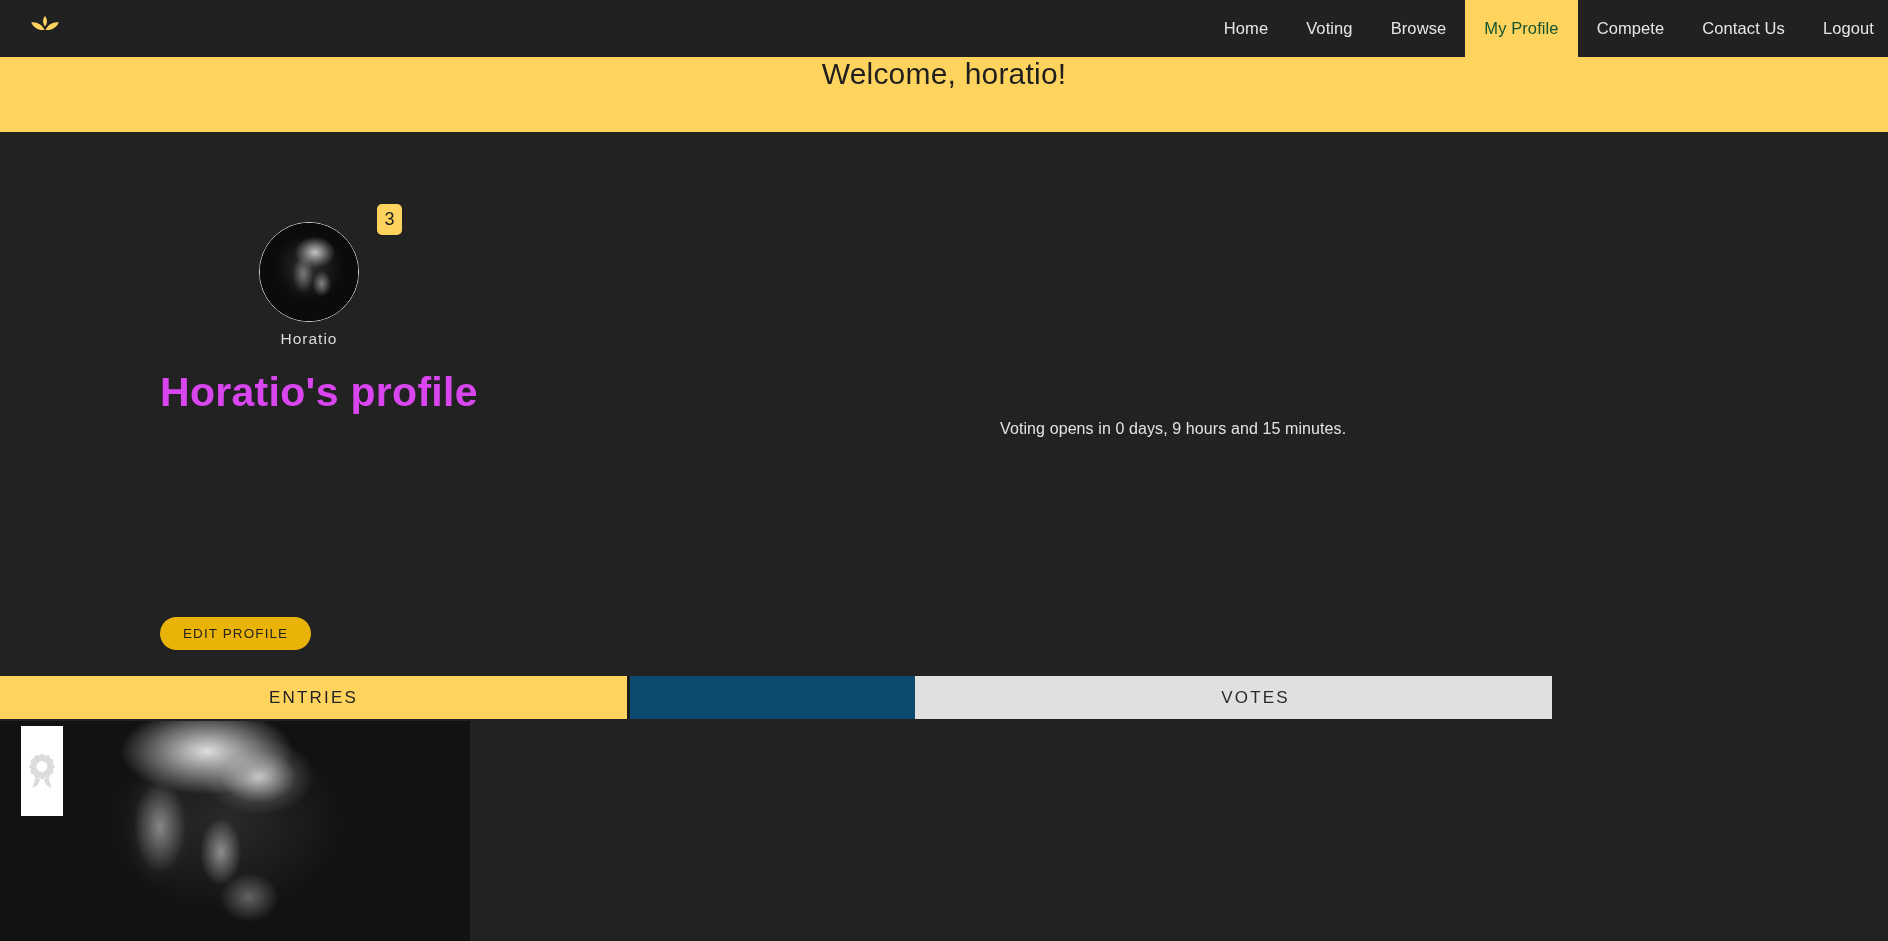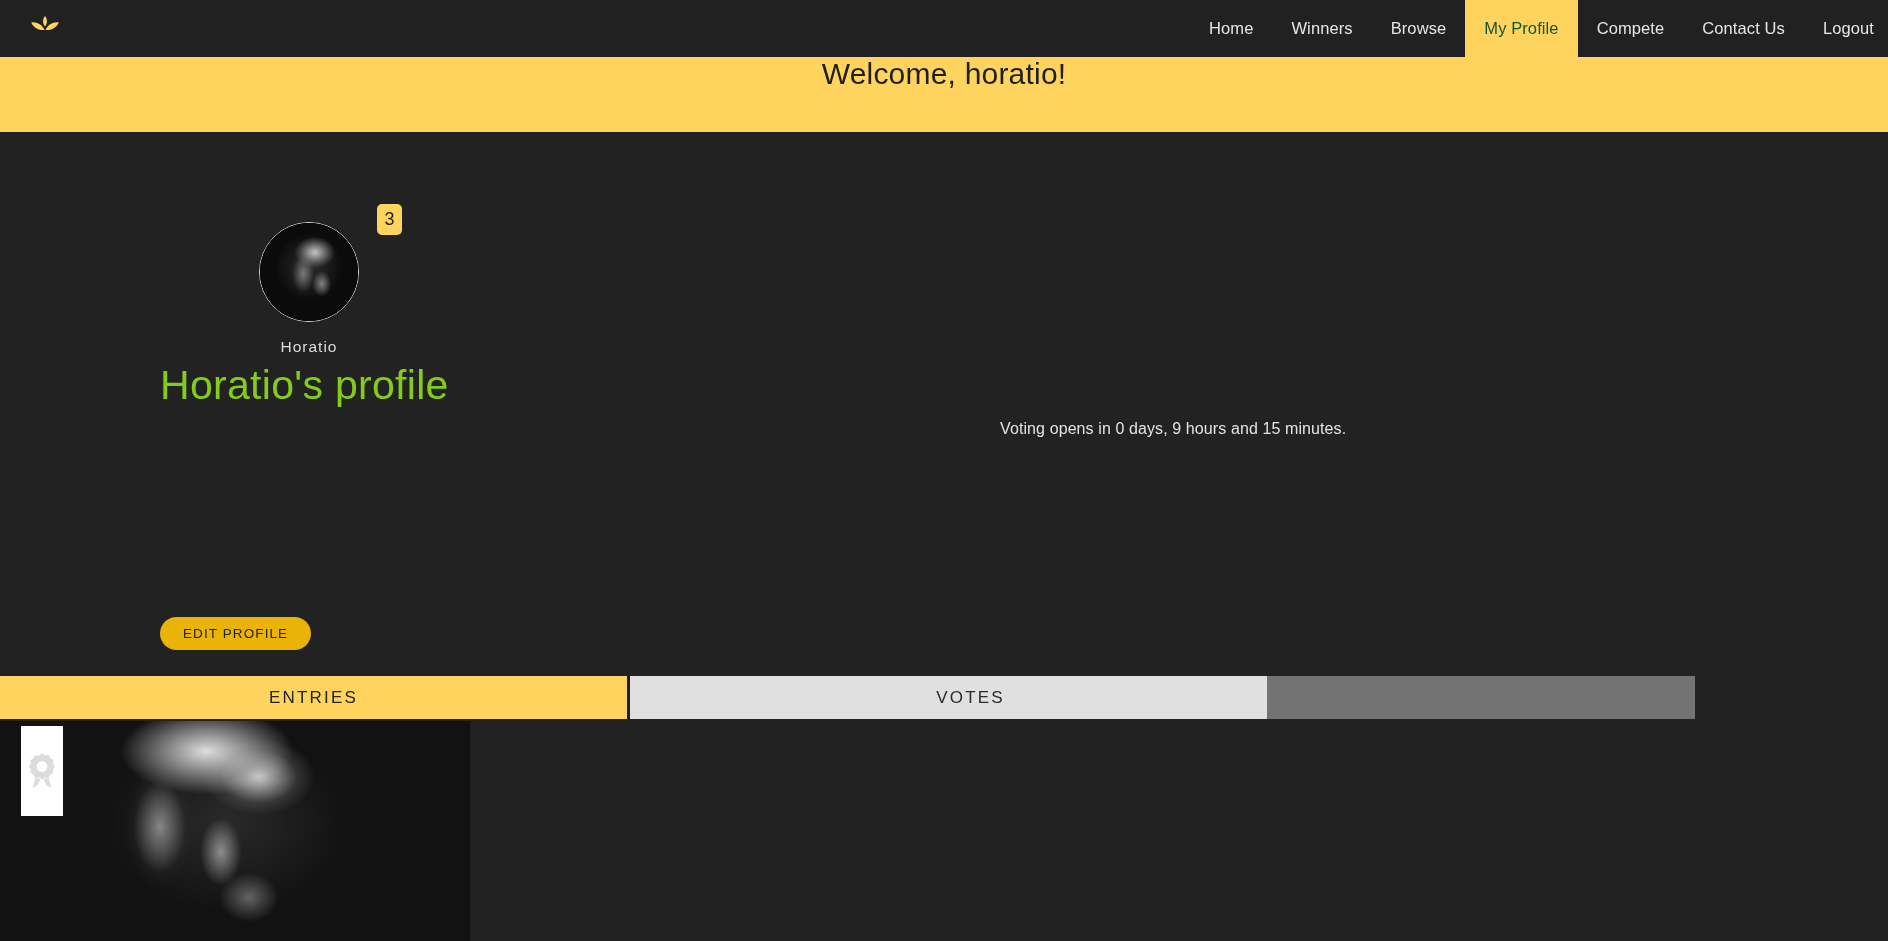--- a/index.html
+++ b/index.html
@@ -119,29 +119,28 @@
   }
   .avatar-name {
     position: absolute;
     left: 259px;
     top: 198px;
     width: 100px;
     text-align: center;
     font-size: 15.5px;
     color: #dcdcdc;
     letter-spacing: 1px;
-    margin-top: 8px;
   }
   .profile-title {
     position: absolute;
     left: 160px;
-    top: 230px;
+    top: 237px;
     font-size: 41px;
-    font-weight: 400;
-    color: #84cc16;
+    font-weight: 700;
+    color: #d946ef;
     letter-spacing: 0.3px;
   }
   .edit-profile-btn {
     position: absolute;
     left: 160px;
     top: 485px;
     padding: 9px 23px;
     background: #eab308;
     border: none;
     border-radius: 20px;
@@ -159,24 +158,25 @@
     color: #e3e3e3;
     letter-spacing: 0.1px;
     white-space: nowrap;
   }
 
   
   .tabs {
     position: absolute;
     left: 0;
     top: 544px;
-    width: 1695px;
+    width: 1552px;
     height: 43px;
     display: flex;
-    background: #737373;
+    background: #0c4a6e;
+    justify-content: space-between;
   }
   .tab {
     height: 43px;
     display: flex;
     align-items: center;
     justify-content: center;
     font-size: 17px;
     letter-spacing: 2.2px;
     cursor: pointer;
     background: #e0e0e0;
@@ -246,21 +246,21 @@
       <svg width="30" height="24" viewBox="0 0 30 24">
         <path d="M15 1 C17.6 4.3 17.6 8.2 15 11.5 C12.4 8.2 12.4 4.3 15 1 Z" fill="#ffd45e"></path>
         <path d="M1.2 7.5 C6.6 6.6 12.0 9.6 14.6 14.9 C9.2 16.0 3.8 12.9 1.2 7.5 Z" fill="#ffd45e"></path>
         <path d="M28.8 7.5 C26.2 12.9 20.8 16.0 15.4 14.9 C18.0 9.6 23.4 6.6 28.8 7.5 Z" fill="#ffd45e"></path>
       </svg>
     </span>
   </div>
   <div class="nav-spacer"></div>
   <nav class="nav-links">
     <div class="nav-item">Home</div>
-    <div class="nav-item">Winners</div>
+    <div class="nav-item">Voting</div>
     <div class="nav-item">Browse</div>
     <div class="nav-item active">My Profile</div>
     <div class="nav-item">Compete</div>
     <div class="nav-item">Contact Us</div>
     <div class="nav-item last">Logout</div>
   </nav>
 </div>
 
 <div class="welcome-banner">
   <span class="welcome-text">Welcome, horatio!</span>

